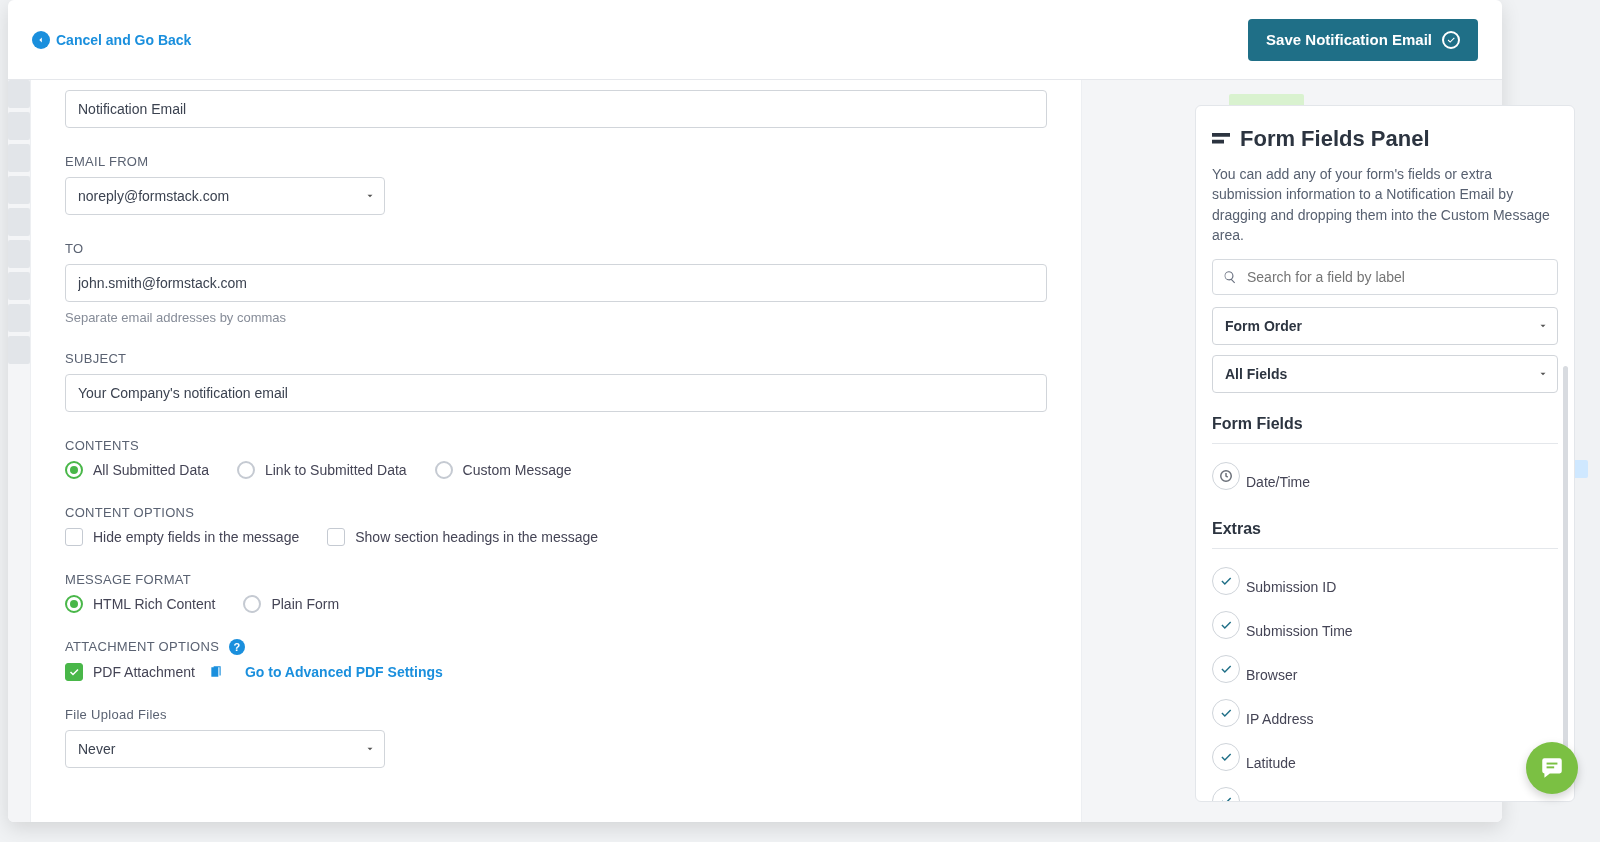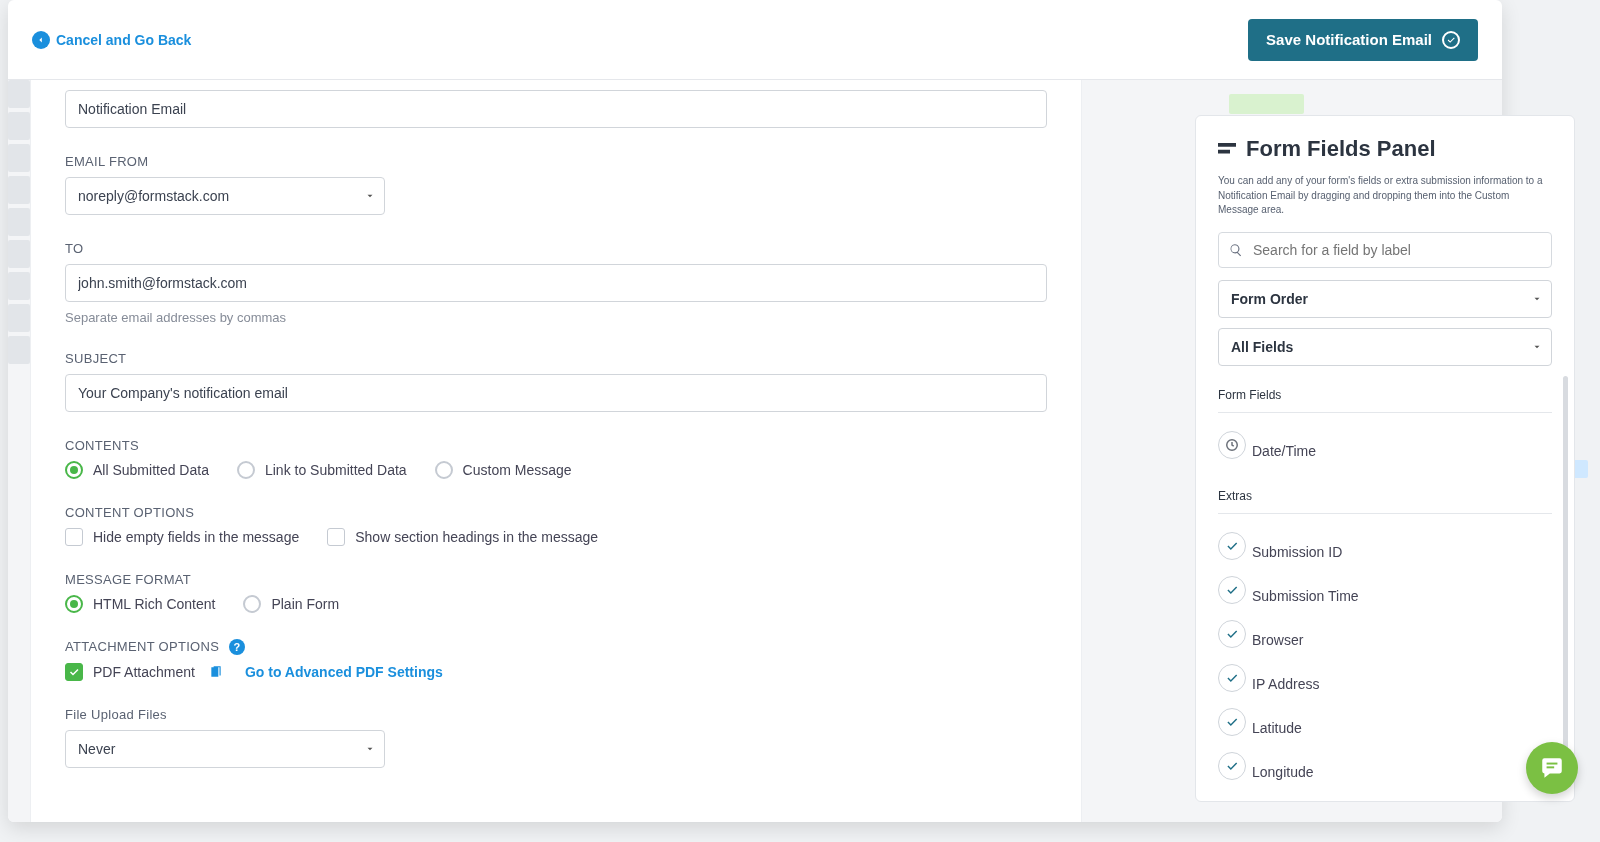--- a/index.html
+++ b/index.html
@@ -74,36 +74,36 @@
   .inline-link svg { width: 14px; height: 14px; fill: #1a8fdd; }
 
   .help-icon {
     width: 16px; height: 16px; border-radius: 50%; background: #1a8fdd; color: #fff; display: inline-flex;
     align-items: center; justify-content: center; font-size: 11px; font-weight: 700; margin-left: 6px;
   }
 
   .right-ghost-col { width: 380px; flex-shrink: 0; position: relative; }
 
   .panel {
-    position: absolute; right: 25px; top: 115px; width: 380px; bottom: 40px;
-    background: #fff; border: 1px solid #e3e6ea; border-radius: 6px; padding: 20px 22px;
+    position: absolute; right: 25px; top: 105px; width: 380px; bottom: 40px;
+    background: #fff; border: 1px solid #e3e6ea; border-radius: 6px; padding: 20px 16px;
     overflow: hidden;
   }
   .panel h2 { display: flex; align-items: center; gap: 10px; margin: 0 0 12px; font-size: 22px; font-weight: 700; color: #2c3440; }
   .panel .panel-icon svg { width: 18px; height: 14px; fill: #2c3440; }
-  .panel p { color: #576070; font-size: 10px; line-height: 1.45; margin: 0 0 14px; }
+  .panel p { color: #576070; font-size: 14px; line-height: 1.45; margin: 0 0 14px; }
   .panel .search-wrap {
     position: relative; border: 1px solid #d6dadf; border-radius: 4px; display: flex; align-items: center;
     padding: 8px 10px; gap: 8px; margin-bottom: 12px;
   }
   .panel .search-wrap svg { width: 14px; height: 14px; fill: #6a7180; }
   .panel .search-wrap input { border: none; outline: none; flex: 1; font-size: 14px; color: #333; }
   .panel .select-wrap { width: 100%; margin-bottom: 10px; }
   .panel .select-wrap .select { width: 100%; font-weight: 600; color: #2c3440; }
-  .panel h3 { margin: 22px 0 10px; font-size: 12px; font-weight: 400; color: #2c3440; border-bottom: 1px solid #e4e7eb; padding-bottom: 10px; }
+  .panel h3 { margin: 22px 0 10px; font-size: 16px; font-weight: 700; color: #2c3440; border-bottom: 1px solid #e4e7eb; padding-bottom: 10px; }
   .panel .item-row { display: flex; align-items: flex-end; gap: 6px; padding: 8px 0; cursor: grab; }
   .panel .item-badge {
     width: 28px; height: 28px; border-radius: 50%; border: 1.5px solid #cfd4da; display: inline-flex; align-items: center; justify-content: center;
   }
   .panel .item-badge svg { width: 14px; height: 14px; stroke: #1f6f87; fill: none; stroke-width: 2.5; }
   .panel .item-badge.clock svg { stroke: #6a6f78; }
   .panel-scroll { position: absolute; right: 6px; top: 260px; bottom: 18px; width: 5px; background: #d8dbe0; border-radius: 3px; }
 
   .fab {
     position: absolute; right: 22px; bottom: 48px; width: 52px; height: 52px; border-radius: 50%;

